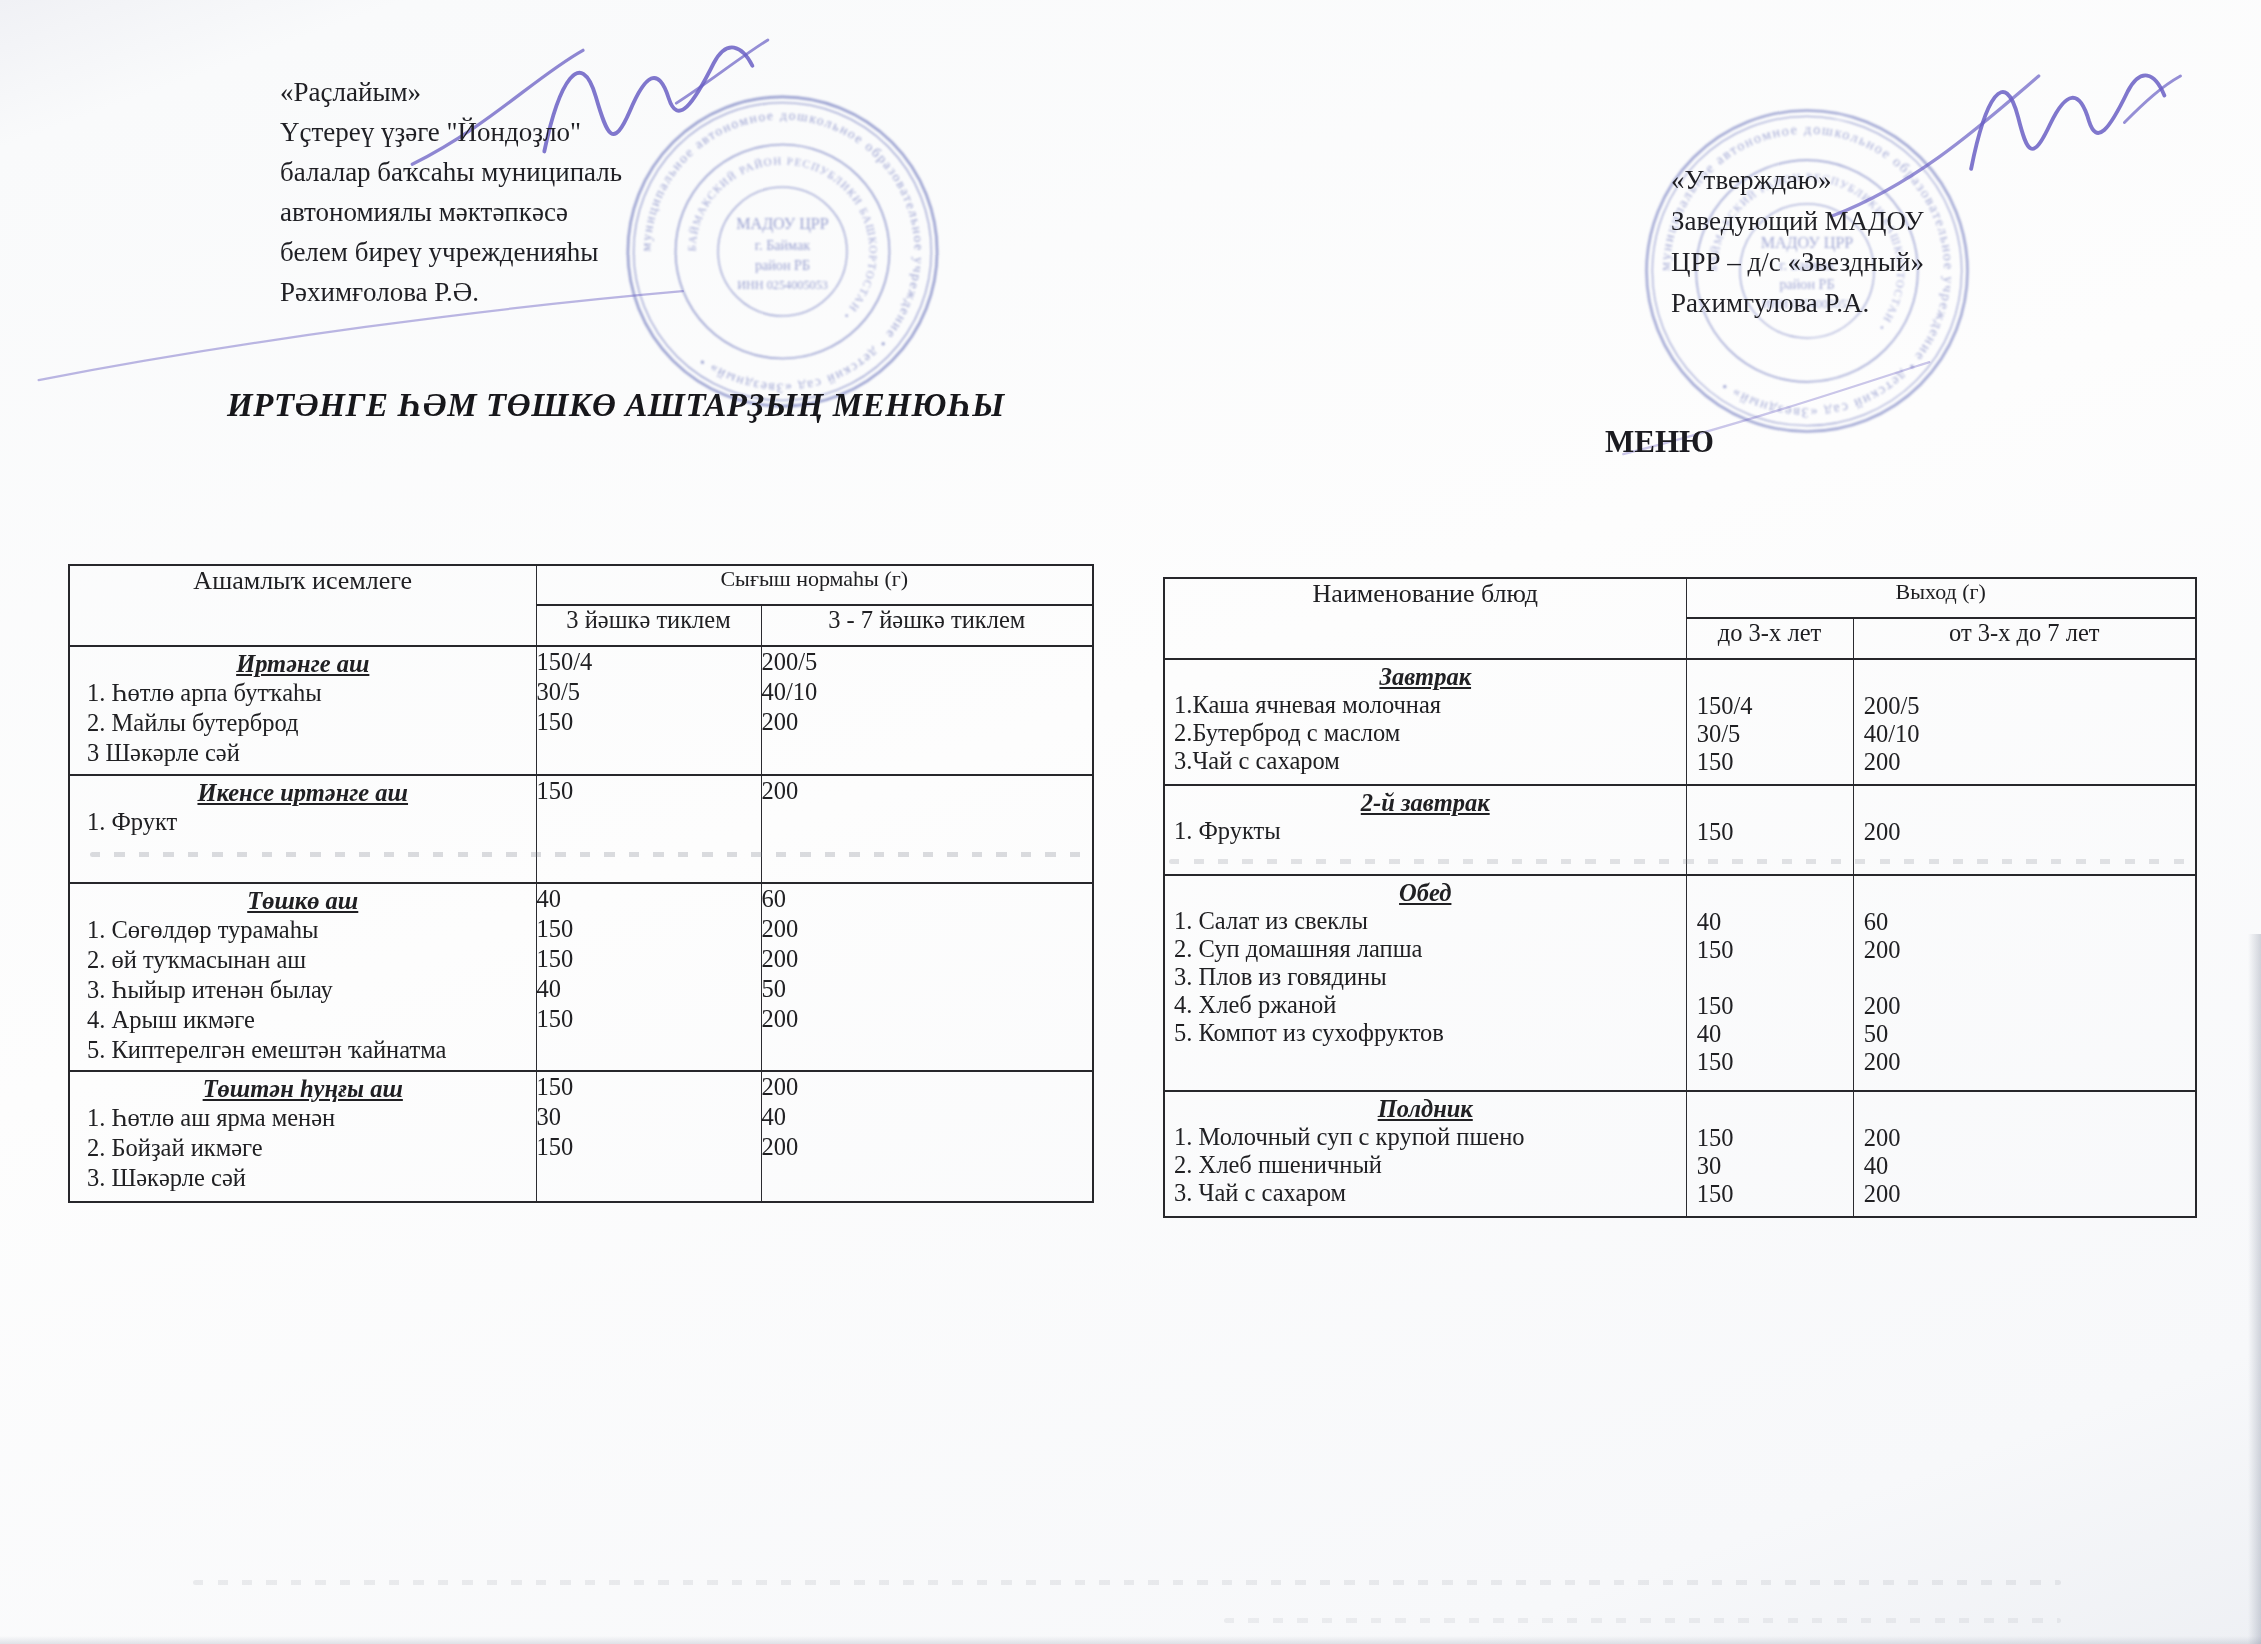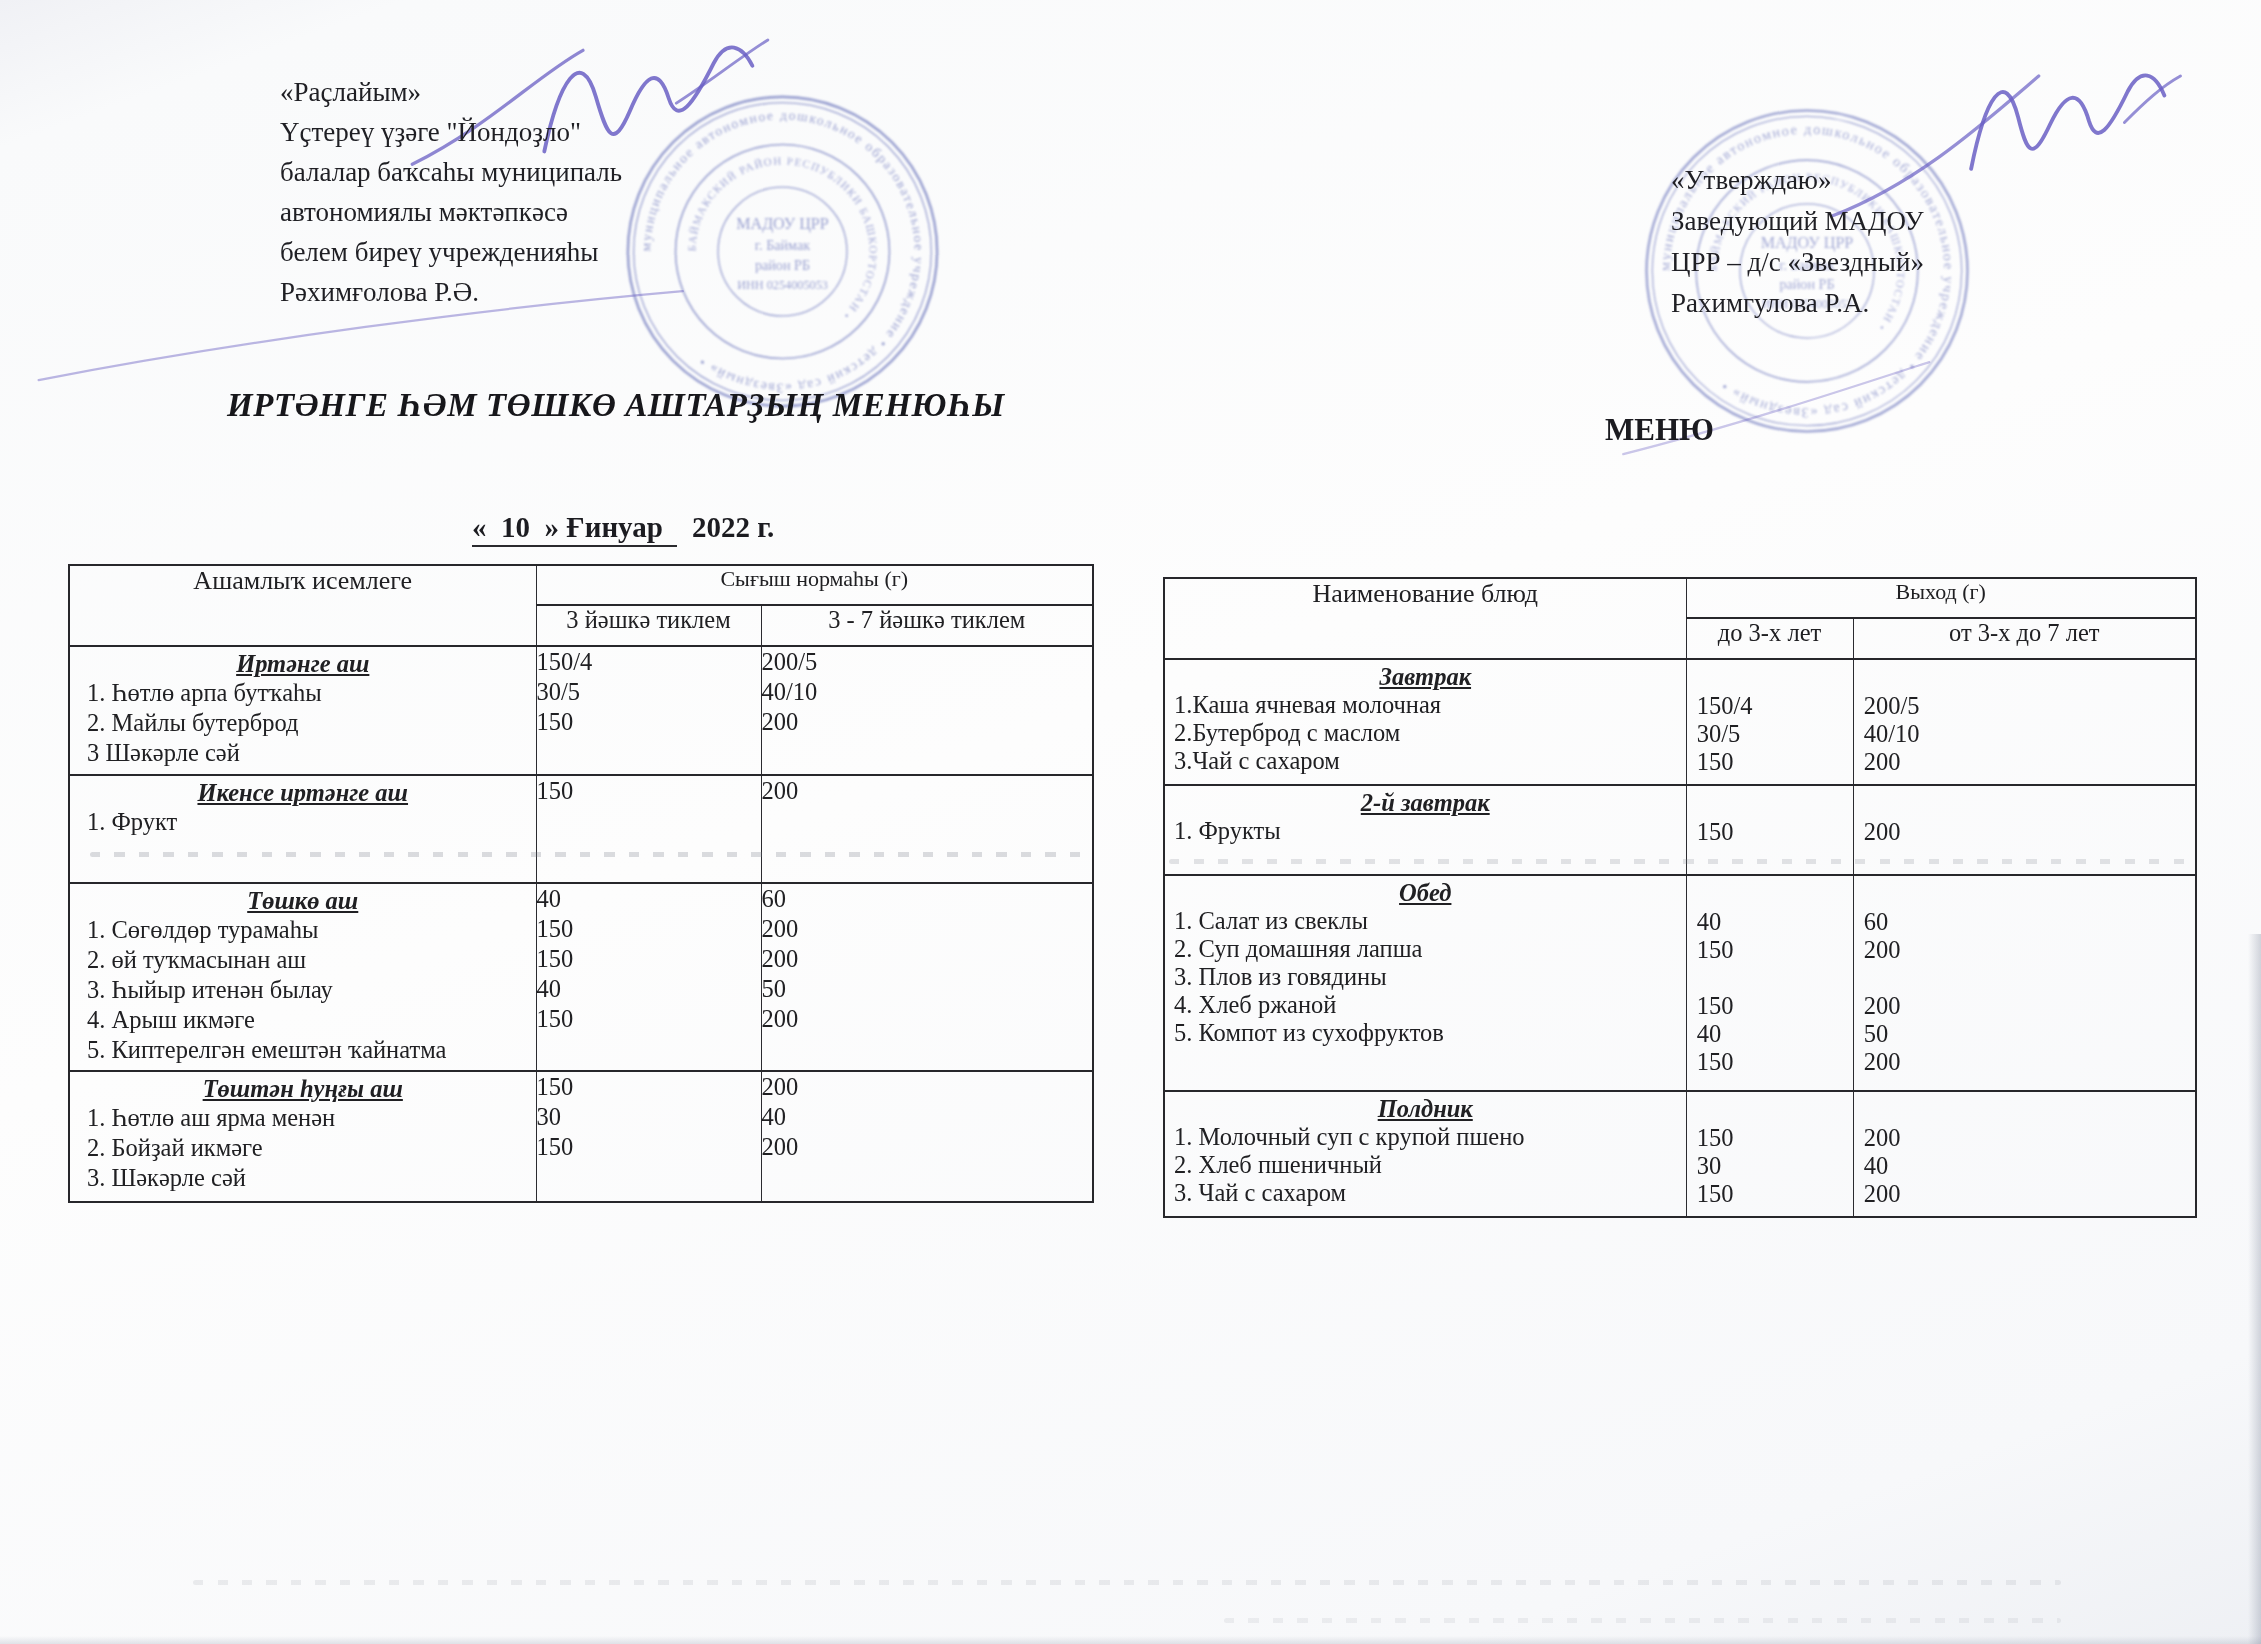--- a/index.html
+++ b/index.html
@@ -134,23 +134,20 @@
 
   <div class="abs approval" style="left:280px; top:72px; width:515px;">«Раҫлайым»
 Үҫтереү үҙәге   "Йондоҙло"
 балалар баҡсаһы муниципаль
 автономиялы мәктәпкәсә
 белем биреү учрежденияһы
 Рәхимғолова Р.Ә.</div>
 
   <div class="abs doc-title" style="left:227px; top:387px; width:805px;font-style:italic;">ИРТӘНГЕ ҺӘМ ТӨШКӨ АШТАРҘЫҢ МЕНЮҺЫ</div>
 
-  <div class="abs date-line" style="left:443px; top:478px;">
-    <span class="u">«  10  » Ғинуар  </span><span>  2022 г.</span>
-  </div>
 
   <table class="menu left-t" style="left:68px; top:564px; width:1024px;">
     <colgroup>
         <col style="width:467px">
         <col style="width:225px">
         <col style="width:332px">
       </colgroup>
     <thead>
       <tr style="height:40px">
         <th rowspan="2" class="h-dish">Ашамлыҡ исемлеге</th>
@@ -219,21 +216,21 @@
 200</td>
       </tr>
     </tbody>
   </table>
 
   <div class="abs approval right" style="left:1671px; top:160px; width:515px;">«Утверждаю»
 Заведующий МАДОУ
 ЦРР – д/с «Звездный»
 Рахимгулова Р.А.</div>
 
-  <div class="abs menu-title" style="left:1605px; top:412px;">МЕНЮ</div>
+  <div class="abs menu-title" style="left:1605px; top:424px;">МЕНЮ</div>
 
 
   <table class="menu right-t" style="left:1163px; top:577px; width:1032px;">
     <colgroup>
         <col style="width:522px">
         <col style="width:167px">
         <col style="width:343px">
       </colgroup>
     <thead>
       <tr style="height:40px">

